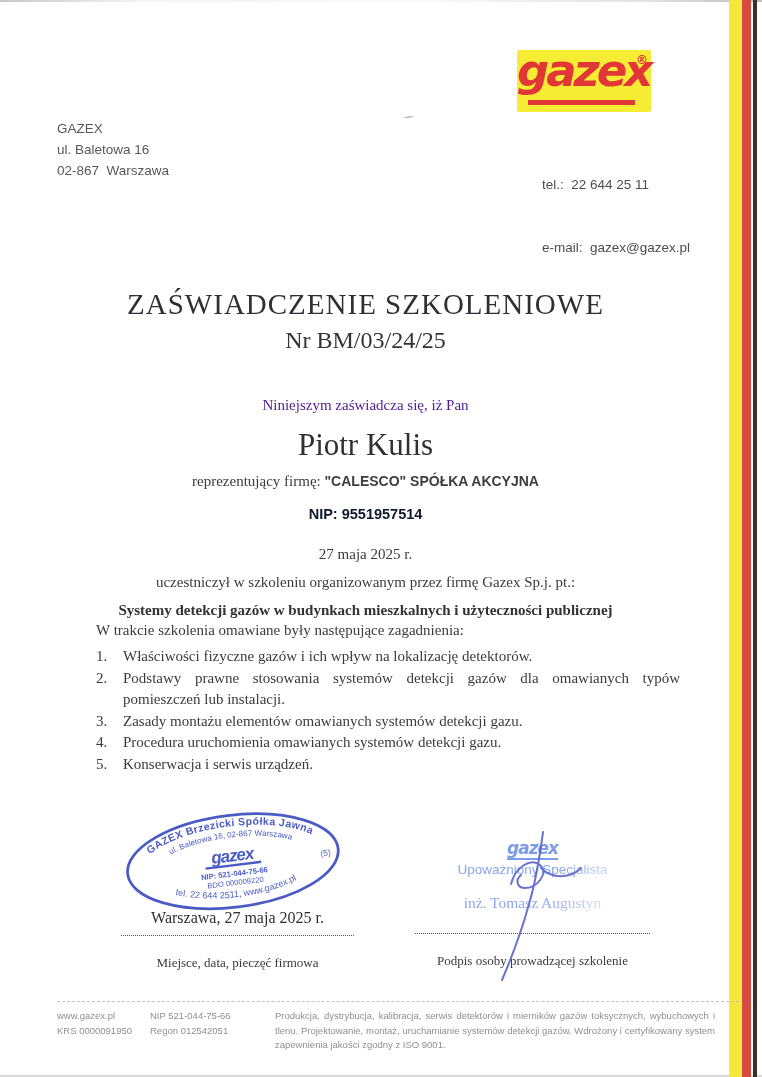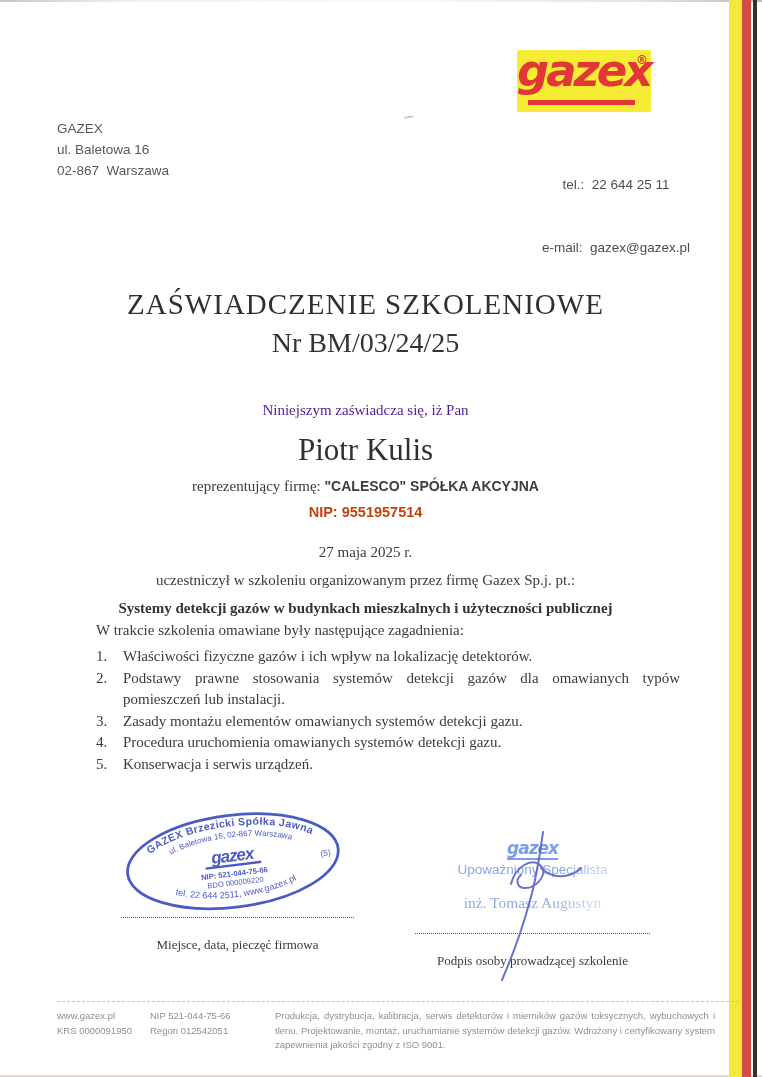--- a/index.html
+++ b/index.html
@@ -23,33 +23,33 @@
   .addr{position:absolute;left:57px;top:119px;font-family:"Liberation Sans",sans-serif;
     font-size:13.5px;color:#58585c;line-height:1.55;white-space:pre-wrap;}
   .logo-box{position:absolute;left:517px;top:50px;width:134px;height:62px;
     background:#f6ec33;border-radius:2px;}
   .logo-text{position:absolute;left:0;right:10px;top:-6px;text-align:center;
     font-family:"DejaVu Sans",sans-serif;font-style:italic;font-weight:800;
     font-size:45px;color:#e13837;letter-spacing:-3px;}
   .logo-reg{position:absolute;right:3px;top:3px;font-family:"DejaVu Sans",sans-serif;
     font-size:12px;color:#e13837;font-weight:700;}
   .logo-underline{position:absolute;left:11px;right:16px;bottom:7px;height:5px;background:#e13837;}
-  .contact{position:absolute;right:72px;top:133px;text-align:center;
+  .contact{position:absolute;right:72px;top:133px;text-align:left;
     font-family:"Liberation Sans",sans-serif;font-size:13.5px;color:#4d4d51;
     line-height:1.55;white-space:pre-wrap;}
   
   .content{position:absolute;left:57px;right:88px;top:0;text-align:center;}
   .doc-title{margin-top:288px;font-size:29px;letter-spacing:1px;color:#2f2f36;}
-  .doc-number{margin-top:6px;font-size:28px;color:#333339;}
+  .doc-number{margin-top:6px;font-size:24px;color:#333339;}
   .intro-line{margin-top:43px;font-size:15px;color:#4c1d95;}
   .person-name{margin-top:13px;font-size:31px;color:#2f2f36;}
   .company-line{margin-top:10px;font-size:15px;color:#3a3a40;}
   .company-name{font-family:"Liberation Sans",sans-serif;font-weight:700;font-size:14px;color:#3d3d42;}
-  .nip-line{margin-top:9px;font-family:"Liberation Sans",sans-serif;font-weight:600;
-    font-size:14.5px;color:#c2410c;}
+  .nip-line{margin-top:16px;font-family:"Liberation Sans",sans-serif;font-weight:600;
+    font-size:14.5px;color:#0f172a;}
   .date-line{margin-top:24px;font-size:15px;color:#3a3a40;}
   .participation-line{margin-top:11px;font-size:15px;color:#3a3a40;}
   .training-title{margin-top:11px;font-size:15px;font-weight:700;color:#323238;}
   
   .topics-wrap{position:absolute;left:96px;top:622px;width:584px;text-align:left;
     font-size:15px;color:#3a3a40;}
   .topics-intro{margin-bottom:7px;}
   .topic-row{display:flex;line-height:21.5px;}
   .topic-num{width:27px;flex:0 0 27px;}
   .topic-text{flex:1;text-align:justify;}
@@ -168,20 +168,21 @@
       <text x="113" y="66" text-anchor="middle" font-size="7.6" font-weight="bold">NIP: 521-044-75-66</text>
       <text x="113" y="75" text-anchor="middle" font-size="7.6">BDO 000009220</text>
       <text font-size="9">
         <textPath href="#st-arc3" startOffset="50%" text-anchor="middle">tel. 22 644 2511, www.gazex.pl</textPath>
       </text>
       <text x="206" y="57" text-anchor="middle" font-size="8.5">(5)</text>
     </svg>
   </div>
 
   <div class="sig-left">
+    <div class="place-date">Warszawa, 27 maja 2025 r.</div>
     <div class="dotline"></div>
     <div class="sig-caption">Miejsce, data, pieczęć firmowa</div>
   </div>
 
   <div class="sig-right">
     <div>
       <span class="bluestamp-logo">gazex</span>
     </div>
     <div class="bluestamp-role">Upoważniony Specjalista</div>
     <div class="bluestamp-name">inż. Tomasz Augustyn</div>

